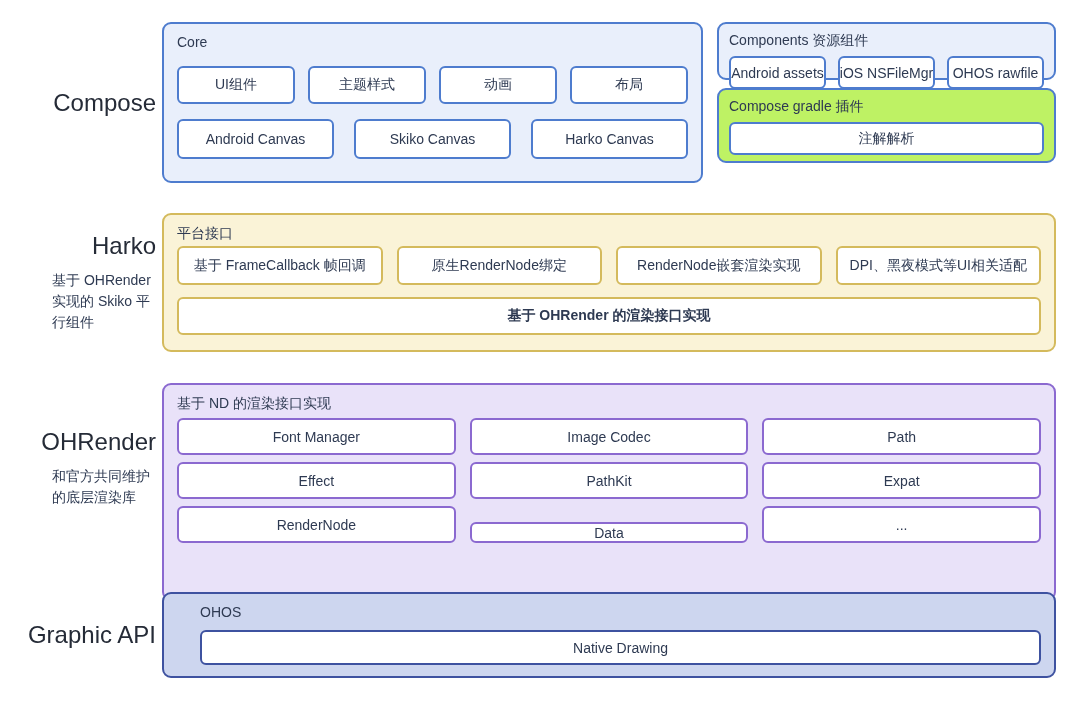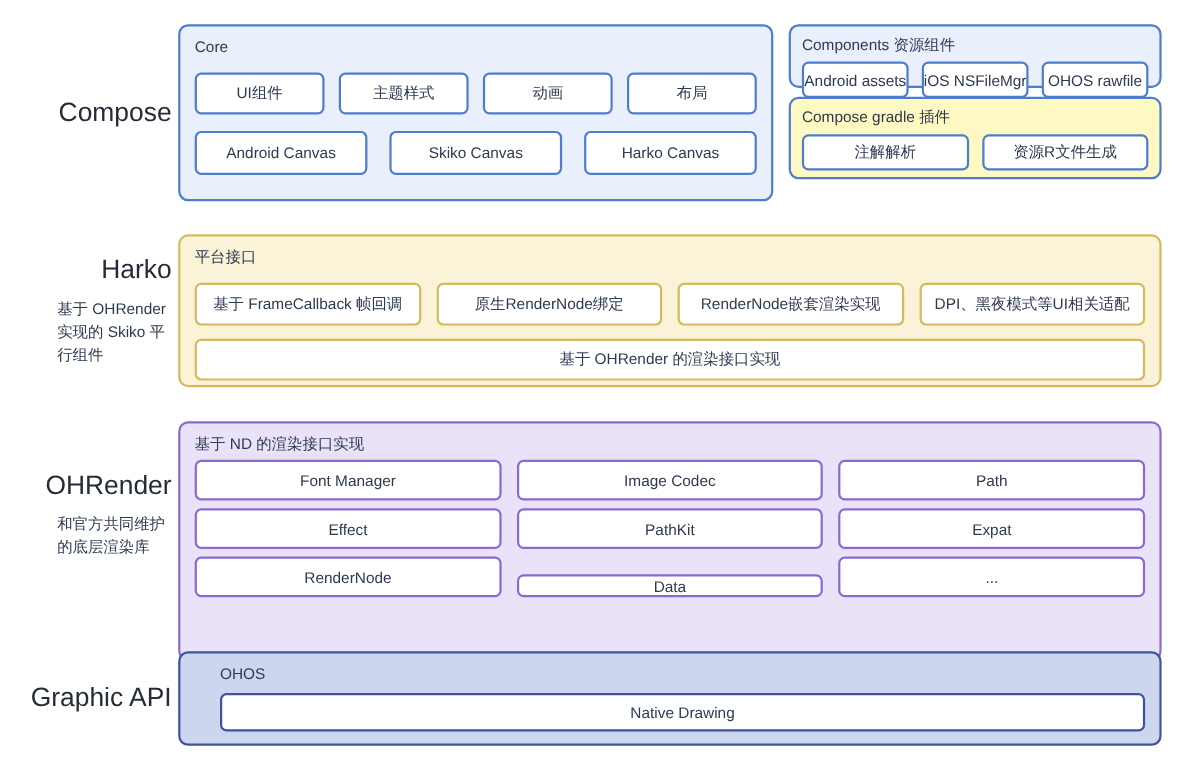--- a/index.html
+++ b/index.html
@@ -91,21 +91,21 @@
   .panel-core { height: 161px; }
   .panel-core .row-0 { margin-top: 14px; height: 38px; }
   .panel-core .row-1 { margin-top: 15px; height: 40px; gap: 20px; }
   .panel-components { height: 58px; padding: 6px 10px 0; }
   .panel-components .row-0 { margin-top: 6px; height: 33px; gap: 12px; }
   .panel-gradle { height: 75px; padding: 6px 10px 0; }
   .panel-gradle .row-0 { margin-top: 6px; height: 33px; gap: 12px; }
 
   
   .panel-platform { height: 139px; }
-  .panel-platform .row-0 { margin-top: 14px; height: 39px; gap: 14px; }
+  .panel-platform .row-0 { margin-top: 3px; height: 39px; gap: 14px; }
   .panel-platform .row-1 { margin-top: 12px; height: 38px; }
 
   
   .panel-nd { height: 218px; }
   .panel-nd .row { margin-top: 7px; height: 37px; gap: 14px; }
   .panel-nd .row-0 { margin-top: 5px; }
 
   
   .panel-ohos { height: 86px; }
   .panel-ohos .row-0 { margin-top: 8px; height: 35px; }
@@ -137,46 +137,45 @@
         </div>
         <div class="split-right">
           <div class="panel panel-components" style="border-color: rgb(78, 124, 206); background: rgb(233, 239, 251);">
             <div class="panel-title">Components 资源组件</div>
             <div class="row row-0">
               <div class="cell" style="border-color: rgb(78, 124, 206);">Android assets</div>
               <div class="cell" style="border-color: rgb(78, 124, 206);">iOS NSFileMgr</div>
               <div class="cell" style="border-color: rgb(78, 124, 206);">OHOS rawfile</div>
             </div>
           </div>
-          <div class="panel panel-gradle" style="border-color: rgb(78, 124, 206); background: #fef9c3;">
+          <div class="panel panel-gradle" style="border-color: rgb(78, 124, 206); background: #bef264;">
             <div class="panel-title">Compose gradle 插件</div>
             <div class="row row-0">
               <div class="cell" style="border-color: rgb(78, 124, 206);">注解解析</div>
-              <div class="cell" style="border-color: rgb(78, 124, 206);">资源R文件生成</div>
             </div>
           </div>
         </div>
       </div>
     </div>
     <div class="layer layer-harko">
       <div class="gutter">
         <div class="gutter-title">Harko</div>
         <div class="gutter-subtitle">基于 OHRender 实现的 Skiko 平行组件</div>
       </div>
       <div class="content">
         <div class="panel panel-platform" style="border-color: rgb(212, 186, 92); background: rgb(250, 243, 215);">
           <div class="panel-title">平台接口</div>
           <div class="row row-0">
             <div class="cell" style="border-color: rgb(212, 186, 92);">基于 FrameCallback 帧回调</div>
             <div class="cell" style="border-color: rgb(212, 186, 92);">原生RenderNode绑定</div>
             <div class="cell" style="border-color: rgb(212, 186, 92);">RenderNode嵌套渲染实现</div>
             <div class="cell" style="border-color: rgb(212, 186, 92);">DPI、黑夜模式等UI相关适配</div>
           </div>
           <div class="row row-1">
-            <div class="cell" style="border-color: rgb(212, 186, 92);">基于 OHRender 的渲染接口实现</div>
+            <div class="cell" style="border-color: rgb(212, 186, 92); font-weight: bold;">基于 OHRender 的渲染接口实现</div>
           </div>
         </div>
       </div>
     </div>
     <div class="layer layer-ohrender">
       <div class="gutter">
         <div class="gutter-title">OHRender</div>
         <div class="gutter-subtitle">和官方共同维护的底层渲染库</div>
       </div>
       <div class="content">

